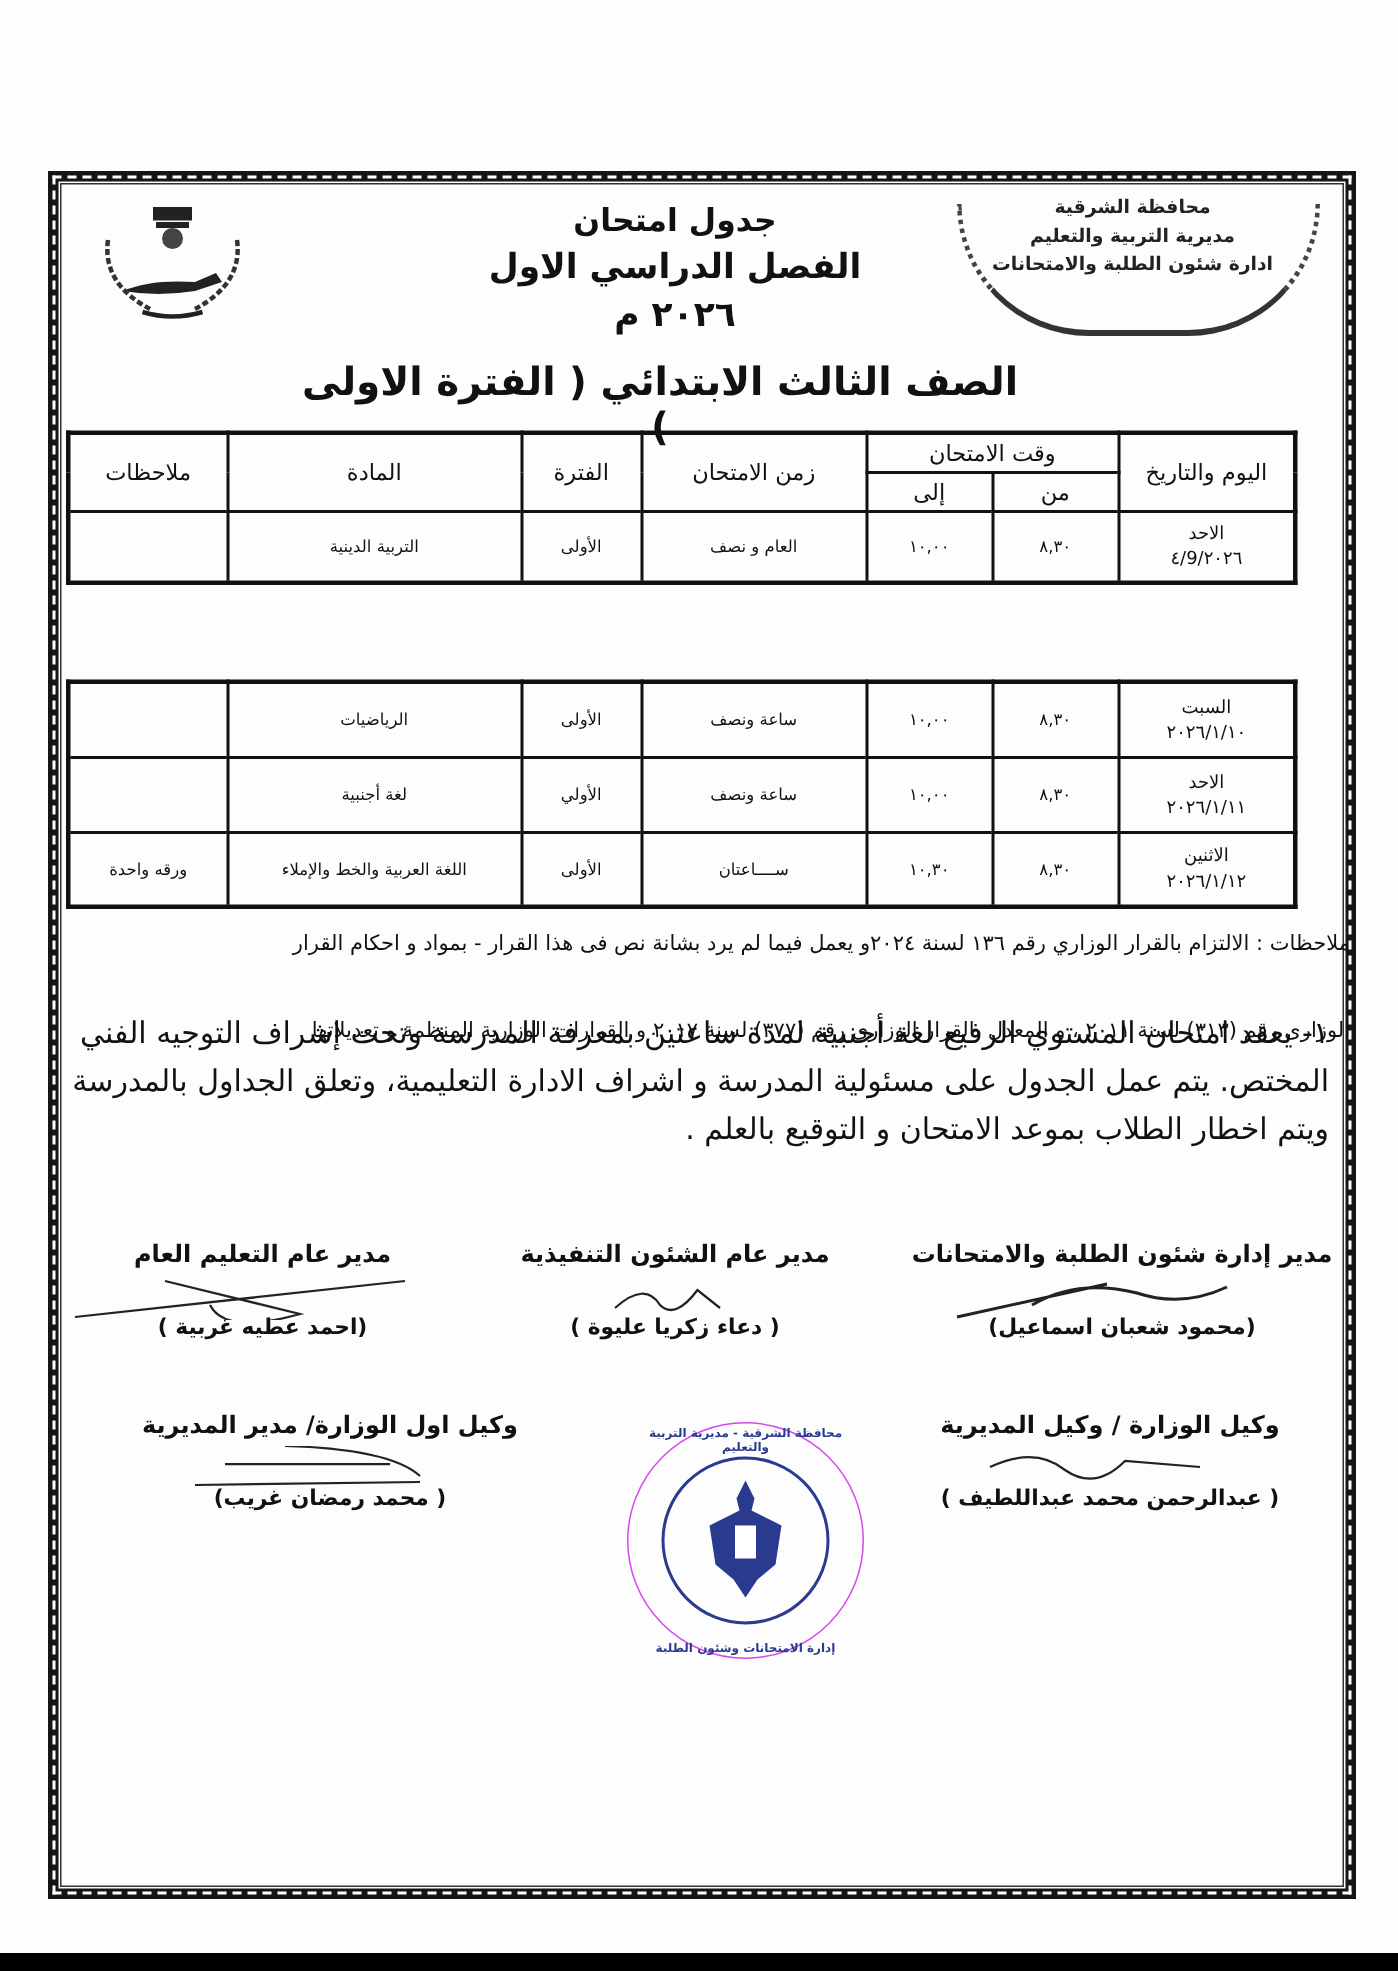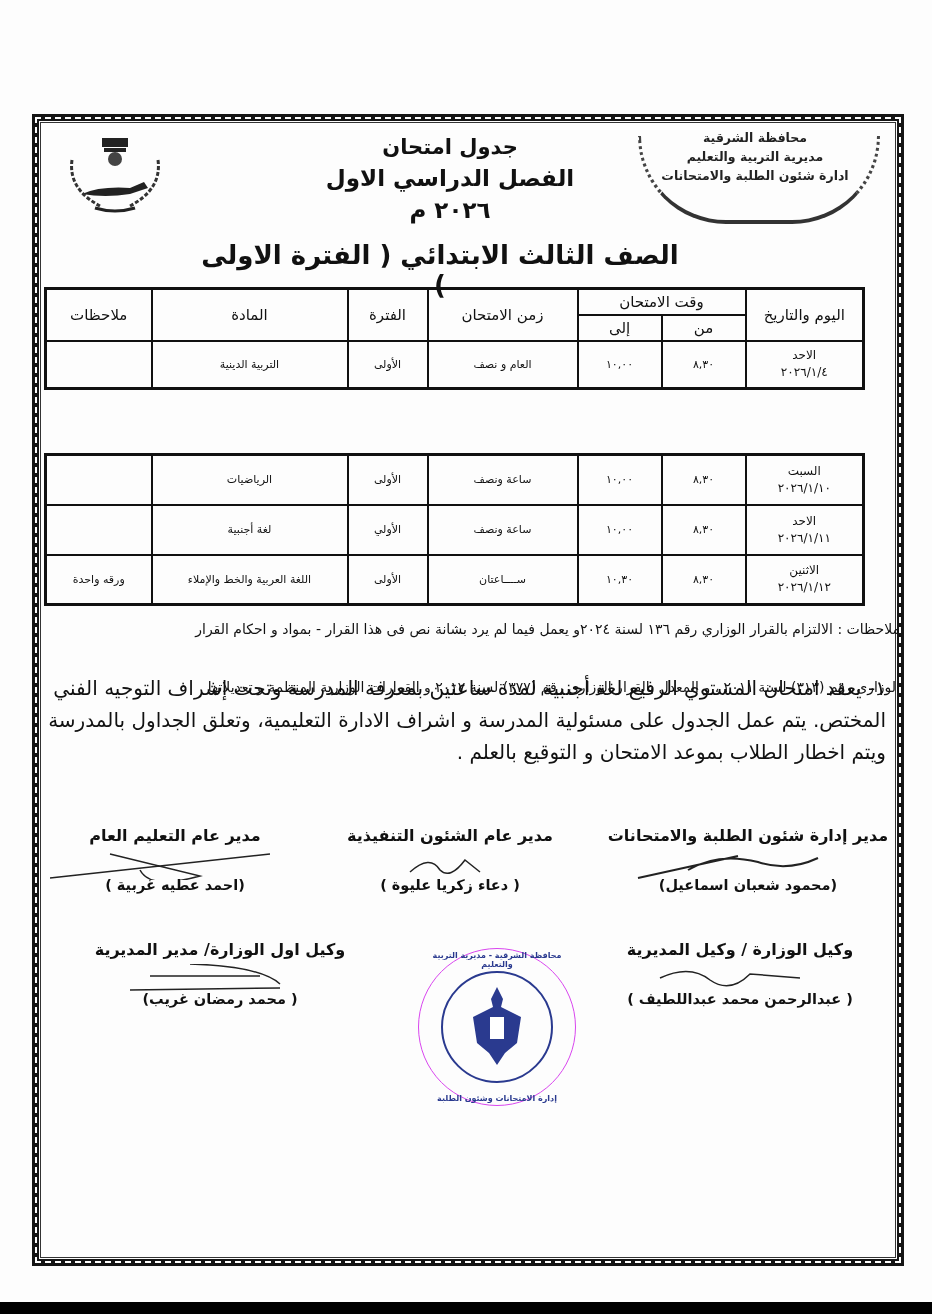--- a/index.html
+++ b/index.html
@@ -123,21 +123,21 @@
     <th rowspan="2">المادة</th>
     <th rowspan="2">ملاحظات</th>
   </tr>
   <tr style="height:26px">
     <th>من</th>
     <th>إلى</th>
   </tr>
   <tr style="height:48px">
     <td class="daycell">
           <div>الاحد</div>
-          <div>٢٠٢٦/١/٤</div>
+          <div>٢٠٢٦/9/٤</div>
         </td>
     <td>٨,٣٠</td>
     <td>١٠,٠٠</td>
     <td>العام و نصف</td>
     <td>الأولى</td>
     <td>التربية الدينية</td>
     <td></td>
   </tr>
 </tbody>
   </table>

